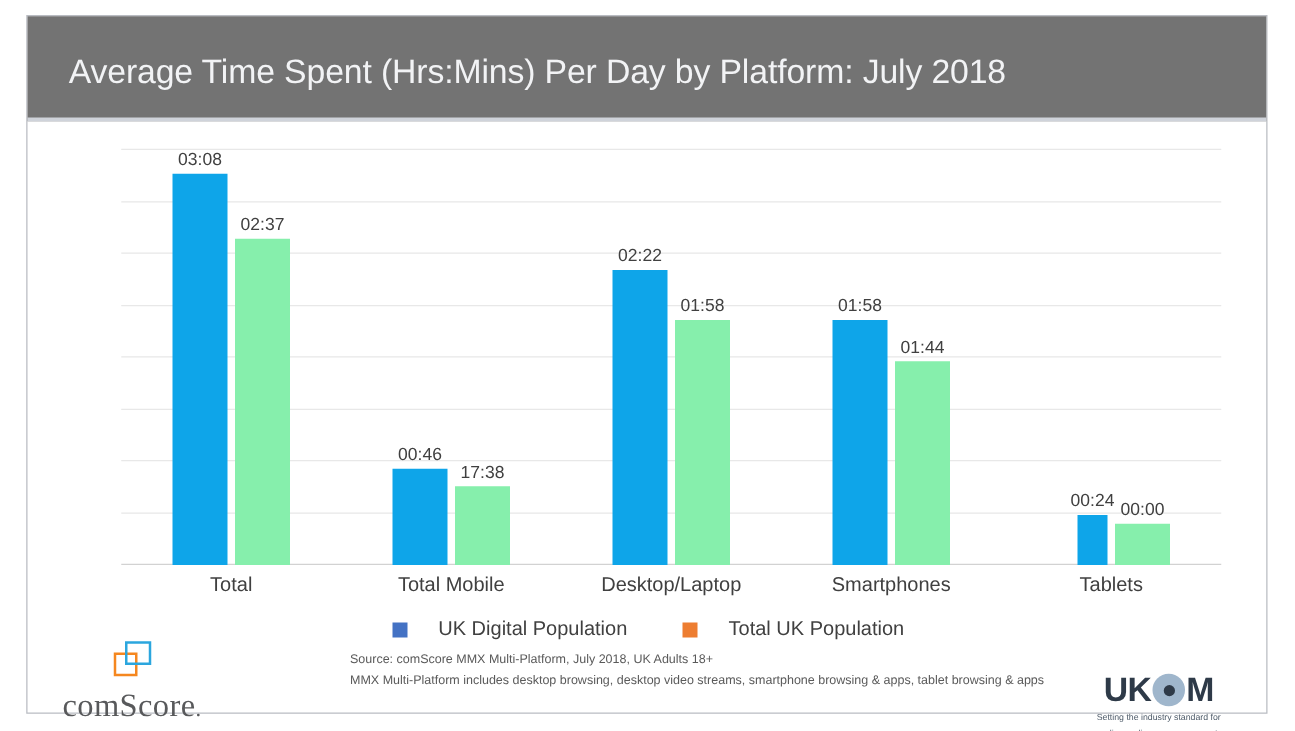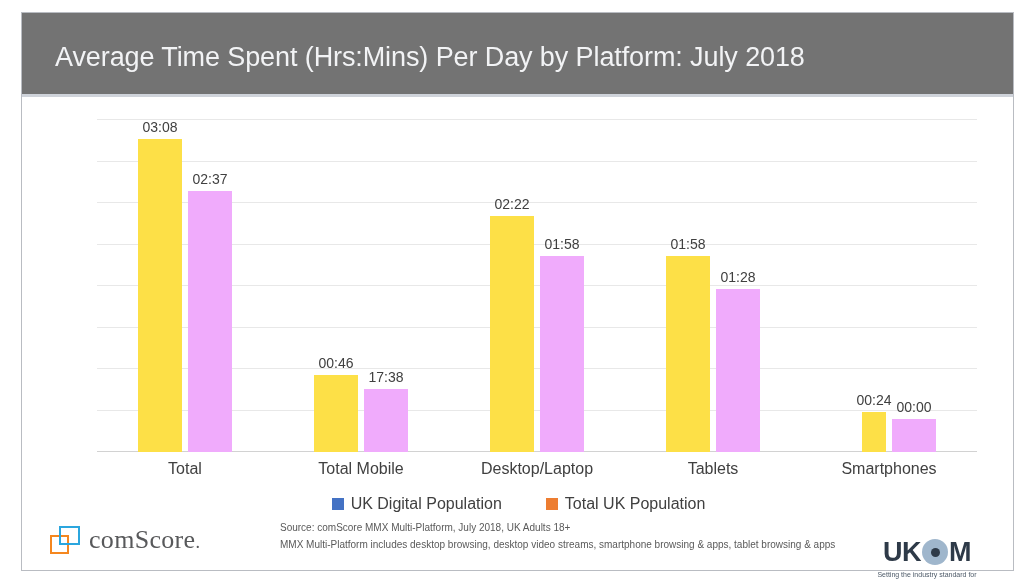--- a/index.html
+++ b/index.html
@@ -75,22 +75,22 @@
     position:relative;
     width:44px;
     height:100%;
     display:flex;
     align-items:flex-end;
   }
   .bar{
     width:100%;
     position:relative;
   }
-  .bar.s0{background:#fde047;}
-  .bar.s1{background:#f0abfc;}
+  .bar.s0{background:#0ea5e9;}
+  .bar.s1{background:#86efac;}
   .bar-label{
     position:absolute;
     left:50%;
     transform:translateX(-50%);
     bottom:100%;
     margin-bottom:4px;
     font-size:14px;
     color:#404040;
     white-space:nowrap;
   }
@@ -110,36 +110,36 @@
   }
 
   .legend{
     position:absolute;
     left:0;top:398px;
     width:993px;
     display:flex;
     justify-content:center;
     gap:44px;
   }
-  .legend-item{display:flex;align-items:center;gap:7px;}
+  .legend-item{display:flex;align-items:center;gap:25px;}
   .legend-swatch{width:12px;height:12px;display:inline-block;}
   .legend-swatch.s0{background:#4472c4;}
   .legend-swatch.s1{background:#ed7d31;}
   .legend-text{font-size:16px;color:#404040;}
 
   
   .footer{
     position:absolute;
     left:0;top:488px;
     width:993px;height:71px;
   }
   .comscore-logo{
     position:absolute;
-    left:28px;top:24px;
-    display:flex;align-items:center;gap:9px;
+    left:28px;top:12px;
+    display:flex;align-items:center;gap:9px;flex-direction:column;
   }
   .cs-mark{position:relative;width:30px;height:28px;}
   .cs-sq-orange{
     position:absolute;left:0;bottom:0;width:19px;height:19px;
     border:2px solid #f5871f;background:#ffffff;box-sizing:border-box;
   }
   .cs-sq-blue{
     position:absolute;right:0;top:0;width:21px;height:19px;
     border:2px solid #2ba6de;background:transparent;box-sizing:border-box;
   }
@@ -248,21 +248,21 @@
         </div>
 
         <div class="group">
           <div class="bar-holder">
             <div class="bar s0" style="height:59.0%;">
               <span class="bar-label">01:58</span>
             </div>
           </div>
           <div class="bar-holder">
             <div class="bar s1" style="height:49.0%;">
-              <span class="bar-label">01:28</span>
+              <span class="bar-label">01:44</span>
             </div>
           </div>
         </div>
 
         <div class="group">
           <div class="bar-holder">
             <div class="bar s0" style="height:12.0%;margin-left:20px;">
               <span class="bar-label">00:24</span>
             </div>
           </div>
@@ -273,22 +273,22 @@
           </div>
         </div>
 
       </div>
     </div>
 
     <div class="cat-labels">
       <div class="cat">Total</div>
       <div class="cat">Total Mobile</div>
       <div class="cat">Desktop/Laptop</div>
+      <div class="cat">Smartphones</div>
       <div class="cat">Tablets</div>
-      <div class="cat">Smartphones</div>
     </div>
 
     <div class="legend">
       <div class="legend-item">
         <span class="legend-swatch s0"></span>
         <span class="legend-text">UK Digital Population</span>
       </div>
       <div class="legend-item">
         <span class="legend-swatch s1"></span>
         <span class="legend-text">Total UK Population</span>

